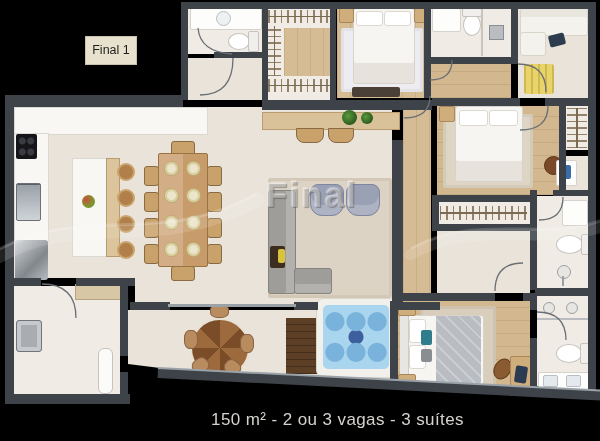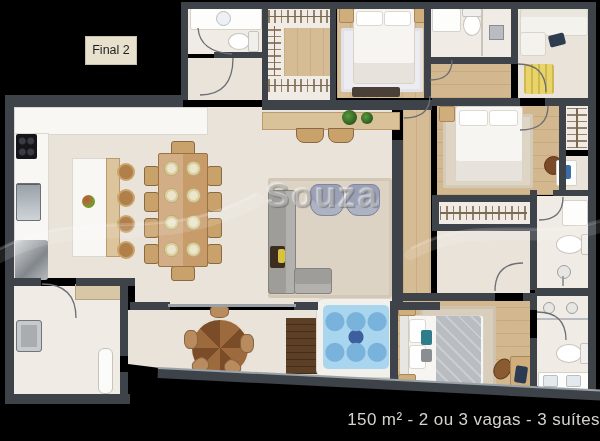--- a/index.html
+++ b/index.html
@@ -35,21 +35,21 @@
       repeating-linear-gradient(0deg,#93816a 0 1.5px,transparent 1.5px 6.5px);}
   .wc{position:absolute;background:#fff;border:1px solid #c6c3be;border-radius:50%;z-index:2;}
   .tank{position:absolute;background:#f1efec;border:1px solid #c6c3be;border-radius:2px;z-index:2;}
   .van{position:absolute;background:#fdfdfc;border:1px solid #d5d2cc;border-radius:2px;z-index:2;}
   .glass{position:absolute;background:#9aa2a8;z-index:3;}
   #arcs{position:absolute;left:0;top:0;z-index:4;pointer-events:none;}
   .wm{position:absolute;z-index:5;font-weight:700;color:rgba(255,255,255,.30);letter-spacing:2px;
       text-shadow:1px 1px 1px rgba(70,70,70,.45),-1px -1px 1px rgba(255,255,255,.35);}
   #final-label{position:absolute;left:85px;top:36px;width:50px;height:27px;line-height:27px;
       text-align:center;background:#e8e1cd;color:#1e1e1e;font-size:12.5px;z-index:6;border:1px solid #c9c1ab;}
-  #caption{position:absolute;left:75px;right:0;top:410px;text-align:right;color:#d6d2cd;
+  #caption{position:absolute;left:75px;right:0;top:410px;text-align:center;color:#d6d2cd;
       font-size:17px;letter-spacing:.4px;z-index:6;}
   .diag{position:absolute;left:158px;top:369px;width:450px;height:9px;background:#3e434a;
       transform:rotate(2.9deg);transform-origin:left top;z-index:3;}
   .diagl{position:absolute;left:158px;top:367px;width:450px;height:2.5px;background:#9aa2a8;
       transform:rotate(2.9deg);transform-origin:left top;z-index:3;}
   .tub{position:absolute;left:316px;top:298px;width:80px;height:78px;background:#f2f0ea;
       border:1px solid #d9d5cd;border-radius:8px;z-index:3;}
   .tubw{position:absolute;left:6px;top:6px;width:66px;height:64px;border-radius:5px;background:
       radial-gradient(circle at 18% 26%,#79b2da 0 9px,transparent 10px),
       radial-gradient(circle at 50% 26%,#79b2da 0 9px,transparent 10px),
@@ -290,17 +290,17 @@
       <path d="M430,80 Q452,80 452,60"></path>
     </g>
     <g fill="none" stroke-linecap="round">
       <path d="M-10,262 C80,206 150,258 258,200" stroke="rgba(255,255,255,0.13)" stroke-width="13"></path>
       <path d="M-10,254 C85,200 155,250 256,194" stroke="rgba(255,255,255,0.20)" stroke-width="3"></path>
       <path d="M410,255 C480,215 545,252 615,222" stroke="rgba(255,255,255,0.12)" stroke-width="11"></path>
       <path d="M412,248 C482,210 548,246 612,216" stroke="rgba(255,255,255,0.18)" stroke-width="3"></path>
     </g>
   </svg>
 
-  <div class="wm" style="left:266px;top:175px;font-size:35px;">Souza</div>
-  <div id="final-label">Final 2</div>
+  <div class="wm" style="left:266px;top:175px;font-size:35px;">Final</div>
+  <div id="final-label">Final 1</div>
   <div id="caption">150 m² - 2 ou 3 vagas - 3 suítes</div>
 
 </div>
 
 </body></html>

